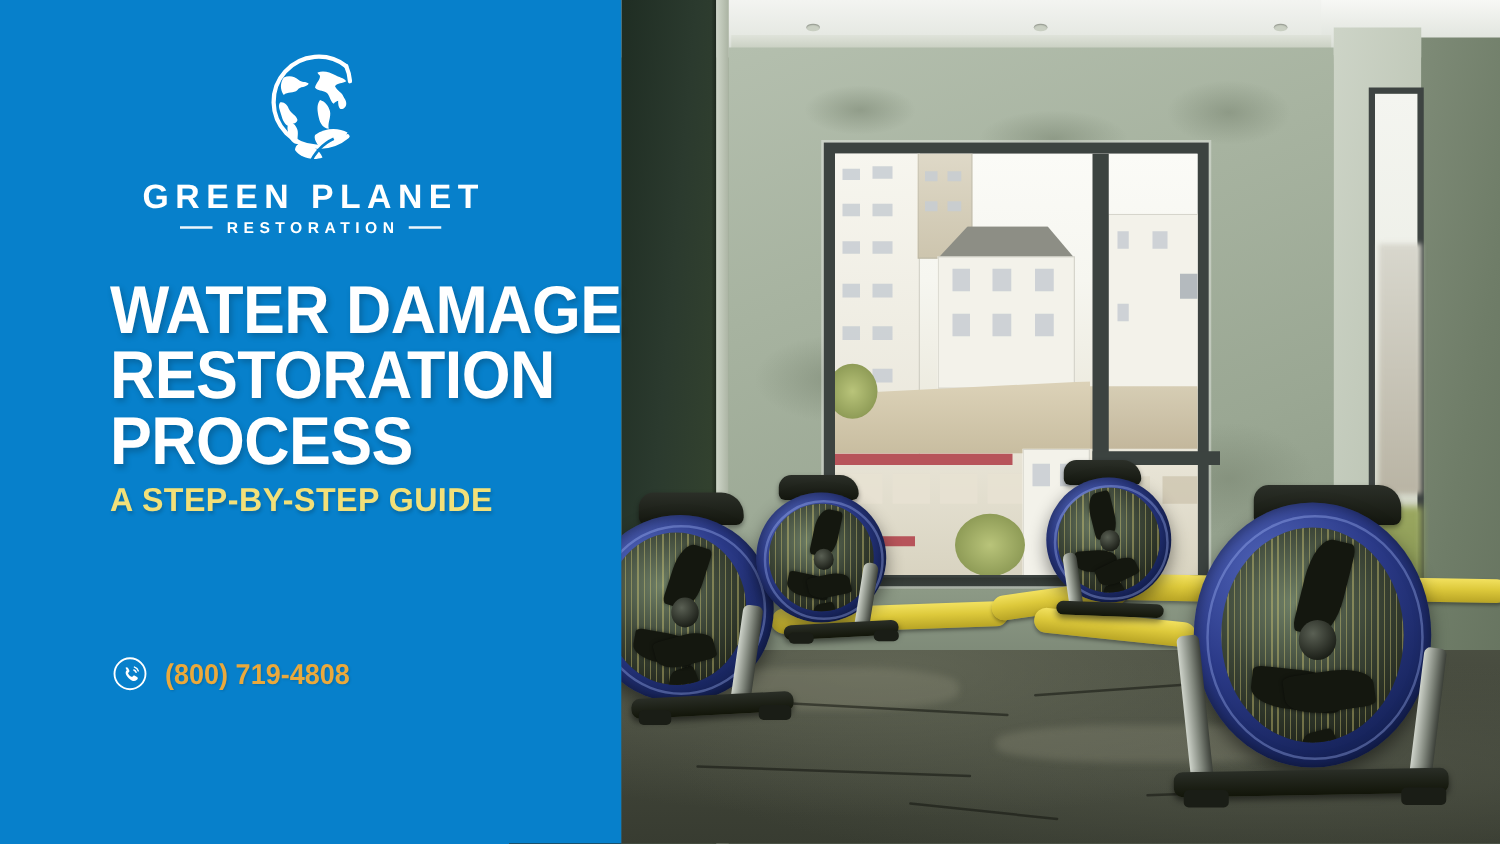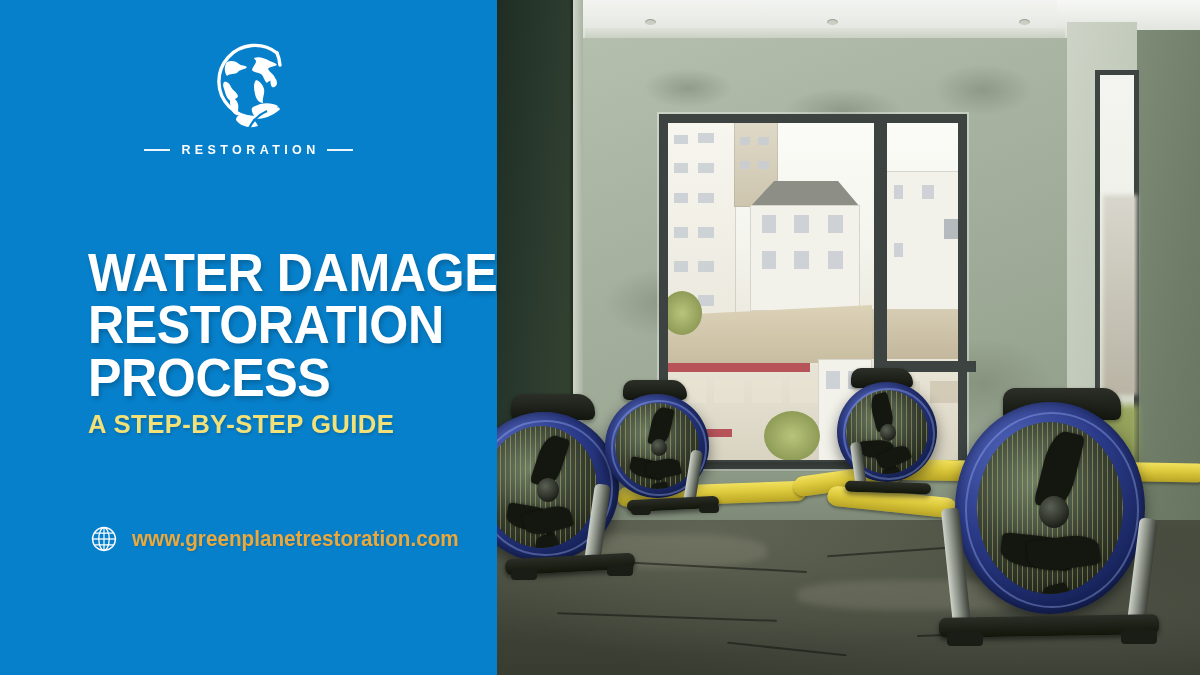--- a/index.html
+++ b/index.html
@@ -76,21 +76,20 @@
     white-space: nowrap;
     padding-left: 5px;
   }
 
   
   .headline {
     position: absolute;
     left: 88px;
     top: 222px;
     width: 400px;
-    margin-top: 24px;
   }
   .headline .hl {
     display: block;
     color: #ffffff;
     font-family: "Liberation Sans Narrow", "Liberation Sans", sans-serif;
     font-weight: bold;
     font-size: 54px;
     line-height: 0.97;
     letter-spacing: -0.5px;
     transform: scaleX(0.93);
@@ -601,46 +600,46 @@
         <path d="M38 68c3 0 5 3 6 6c1 4-1 8 1 11c-4 1-7-3-8-7c-1-4-2-8 1-10z" fill="#ffffff"></path>
         <path d="M60 28c5-2 10 0 14 2c3 2 7 2 9 5c-3 2-7 1-9 4c2 4 6 5 7 9c-2 3-6 2-8 5c-3-2-3-7-6-9c-3-2-7-1-9-4c1-4 4-6 4-9c0-1-2-2-2-3z" fill="#ffffff"></path>
         <path d="M62 50c4 1 7 5 8 9c1 5-2 9-1 14c-4 0-7-4-8-9c-1-5-2-10 1-14z" fill="#ffffff"></path>
         <path d="M78 46c3 1 5 4 5 7c0 3-3 5-5 4c-2-2-2-9 0-11z" fill="#ffffff"></path>
 
         <path d="M58 78c8-6 19-6 26-2c-4 9-14 14-23 11c-2-3-4-6-3-9z" fill="#ffffff"></path>
         <path d="M45 85c8-1 16 4 19 11c-8 3-18 0-22-6c0-2 1-4 3-5z" fill="#ffffff"></path>
         <path d="M54 101c3-8 10-16 19-20" stroke="#0780cb" stroke-width="2.2" fill="none"></path>
       </svg>
 
+      <div class="wordmark">GREEN PLANET</div>
 
       <div class="sub-wordmark-row">
         <span class="sub-rule"></span>
         <span class="sub-wordmark">RESTORATION</span>
         <span class="sub-rule"></span>
       </div>
 
     </div>
 
     <div class="headline">
       <span class="hl">WATER DAMAGE</span>
       <span class="hl">RESTORATION</span>
       <span class="hl">PROCESS</span>
       <span class="subhead">A STEP-BY-STEP GUIDE</span>
     </div>
 
     <div class="contacts">
 
-
       <div class="contact-row">
         <svg class="c-icon" viewBox="0 0 28 28" fill="none" xmlns="http://www.w3.org/2000/svg">
-          <circle cx="14" cy="14" r="11.4" stroke="#ffffff" stroke-width="1.5" fill="none"></circle>
-          <ellipse cx="14" cy="14" rx="5.2" ry="11.4" stroke="#ffffff" stroke-width="1.3" fill="none"></ellipse>
-          <line x1="2.6" y1="14" x2="25.4" y2="14" stroke="#ffffff" stroke-width="1.3"></line>
-          <path d="M4.6 8.2h18.8M4.6 19.8h18.8" stroke="#ffffff" stroke-width="1.2"></path>
-          <line x1="14" y1="2.6" x2="14" y2="25.4" stroke="#ffffff" stroke-width="1.2"></line>
+          <circle cx="14" cy="14" r="12.4" stroke="#ffffff" stroke-width="1.5" fill="none"></circle>
+          <path d="M10.4 9.2c.7-.7 1.6-.5 2 .2l1 1.7c.3.5.2 1-.2 1.4l-.6.6c-.2.2-.2.5-.1.7.5 1.1 1.5 2.1 2.6 2.6.3.1.6.1.8-.1l.6-.6c.4-.4.9-.5 1.4-.2l1.7 1c.7.4.9 1.3.2 2l-.5.5c-1 1-2.5 1.1-3.9.4-1.6-.8-3.4-2.5-4.3-4.2-.8-1.4-.8-3 .3-4z" fill="#ffffff"></path>
+          <path d="M17.6 8.7c1.4.4 2.6 1.6 3 3" stroke="#ffffff" stroke-width="1.2" fill="none" stroke-linecap="round"></path>
+          <path d="M17.1 11c.8.3 1.5 1 1.8 1.8" stroke="#ffffff" stroke-width="1.2" fill="none" stroke-linecap="round"></path>
         </svg>
-        <span class="c-text url">www.greenplanetrestoration.com</span>
+        <span class="c-text">(800) 719-4808</span>
       </div>
 
+
     </div>
   </div>
 
 </div>
 
 </body></html>

